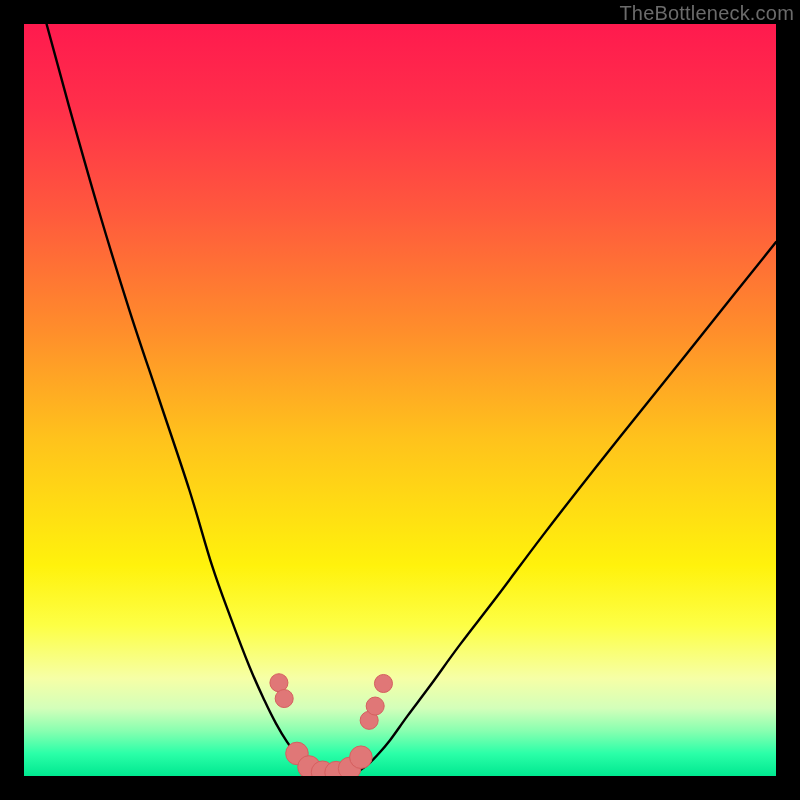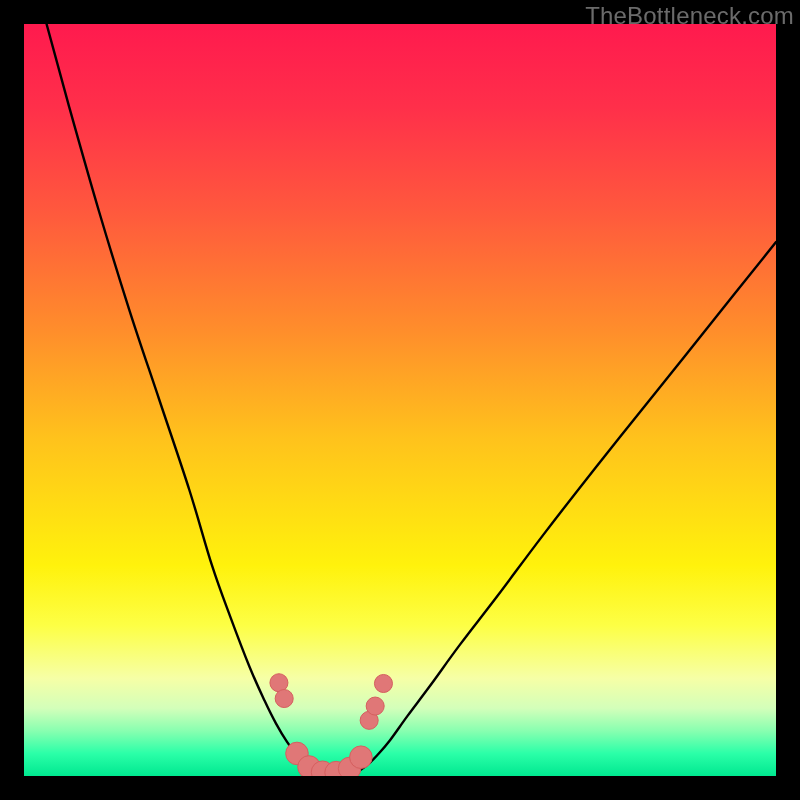--- a/index.html
+++ b/index.html
@@ -43,21 +43,21 @@
   }
   .curves {
     position: absolute;
     left: 0;
     top: 0;
   }
   .watermark {
     position: absolute;
     top: 2px;
     right: 6px;
-    font-size: 24px;
+    font-size: 20px;
     font-weight: 500;
     color: #6b6b6b;
     letter-spacing: 0.2px;
   }
 </style>
 </head>
 <body>
 
 <div class="chart-frame">
   <div class="gradient-bg"></div>

